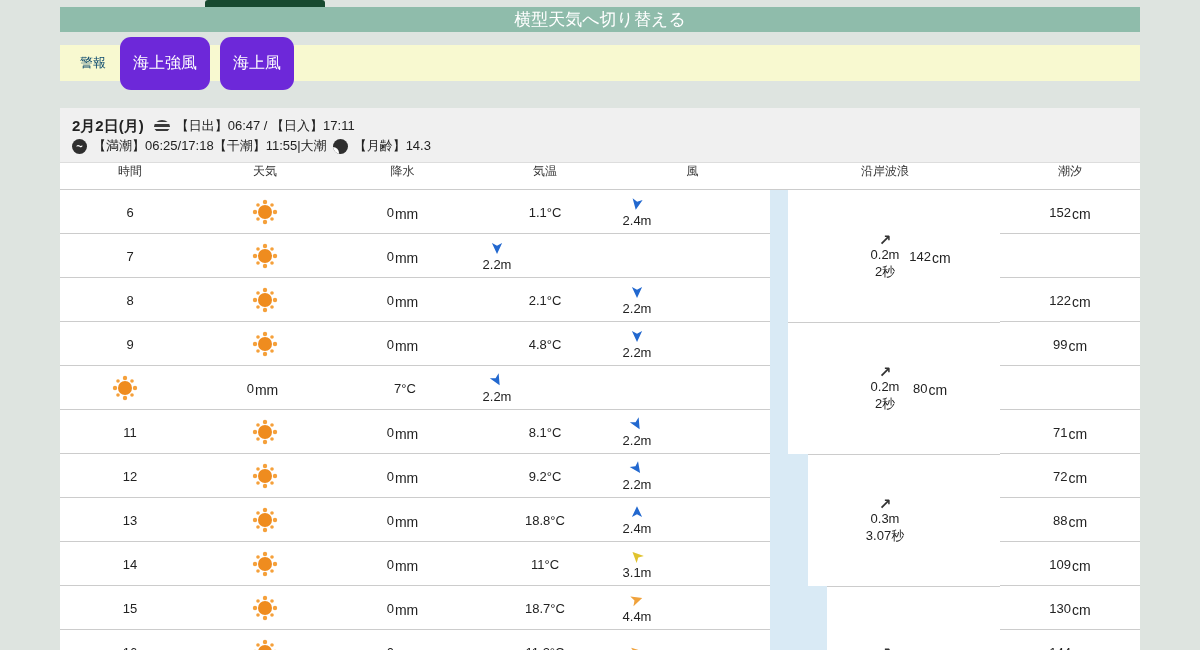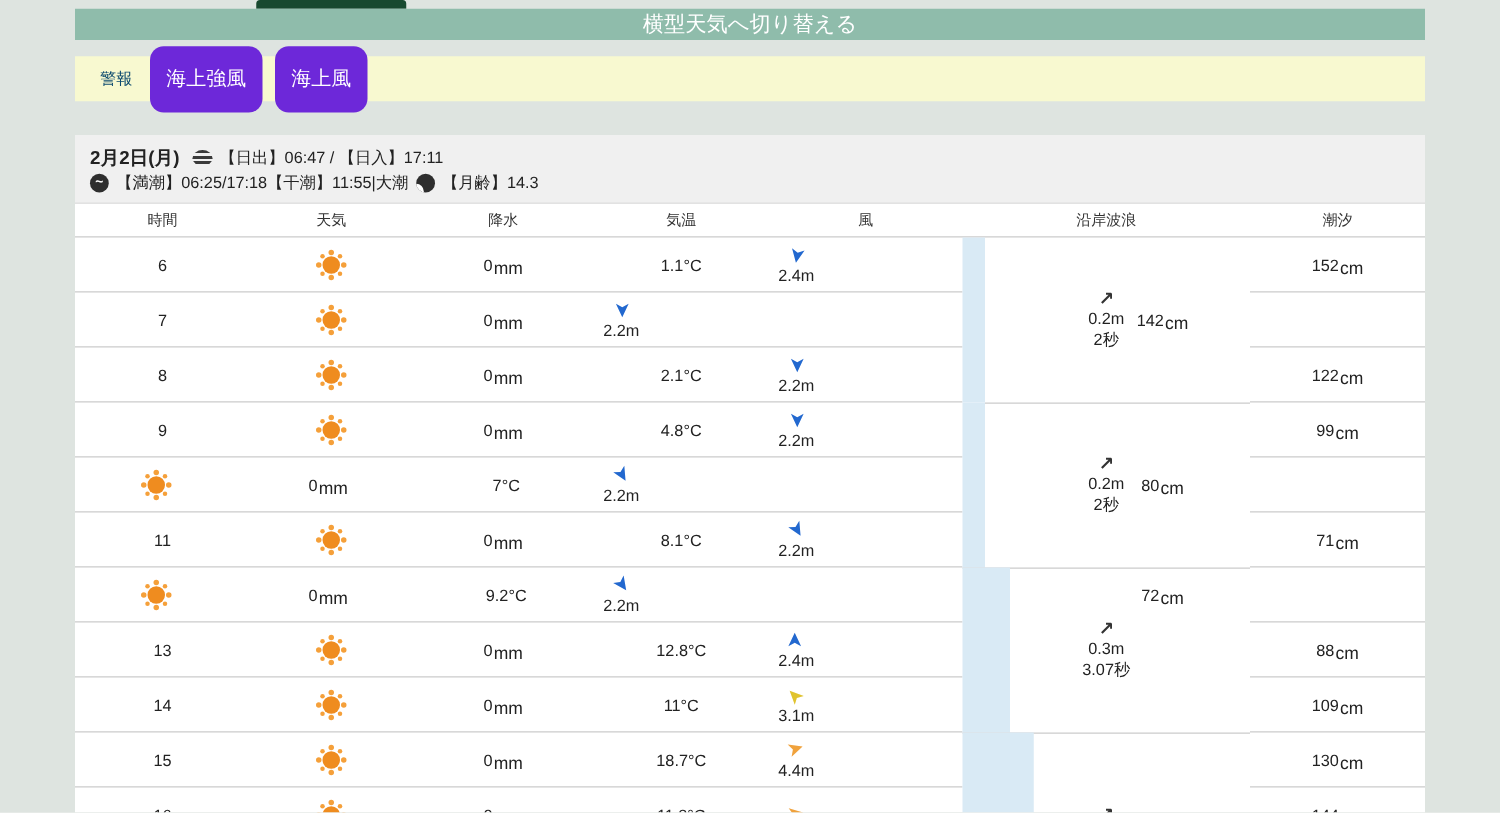--- a/index.html
+++ b/index.html
@@ -36,21 +36,21 @@
   .ddate { font-size:15px; font-weight:bold; margin-right:4px; }
   .sunrise-ic { display:inline-block; width:16px; height:13px; border-radius:50%;
     background:repeating-linear-gradient(to bottom,#3a3a3a 0 2.5px,#f0f0f0 2.5px 4.5px); }
   .tide-ic,.moon-ic { display:inline-flex; width:15px; height:15px; border-radius:50%; background:#2e2e2e;
     align-items:center; justify-content:center; color:#fff; font-size:11px; font-weight:bold;
     position:relative; overflow:hidden; }
   .moon-ic::after { content:""; position:absolute; width:12px; height:12px; border-radius:50%;
     background:#fff; left:-6px; bottom:-5px; }
 
   
-  .thead { display:flex; height:27px; align-items:center; border-bottom:1px solid #ccc; font-size:12px; color:#333; }
+  .thead { display:flex; height:27px; border-bottom:1px solid #ccc; font-size:12px; color:#333; }
   .thead > div { text-align:center; }
 
   
   .w1{width:140px}.w2{width:130px}.w3{width:145px}.w4{width:140px}.w5{width:155px}.w6{width:230px}.w7{width:140px}
 
   
   .rows { position:relative; }
   .row { display:flex; height:44px; position:relative; }
   .row::before { content:""; position:absolute; left:0; bottom:0; width:710px; height:1px; background:#ccc; }
   .row::after  { content:""; position:absolute; left:940px; bottom:0; width:140px; height:1px; background:#ccc; }
@@ -256,20 +256,21 @@
             </div>
           </div>
         <div class="c w6"></div>
         <div class="c w7">
             <span>71</span>
             <span class="u">cm</span>
           </div>
       </div>
 
       <div class="row">
+        <div class="c w1">12</div>
         <div class="c w2">
             <span class="sun"></span>
           </div>
         <div class="c w3">
             <span>0</span>
             <span class="u">mm</span>
           </div>
         <div class="c w4">9.2°C</div>
         <div class="c w5 cwd">
             <div class="wblk">
@@ -286,21 +287,21 @@
 
       <div class="row">
         <div class="c w1">13</div>
         <div class="c w2">
             <span class="sun"></span>
           </div>
         <div class="c w3">
             <span>0</span>
             <span class="u">mm</span>
           </div>
-        <div class="c w4">12.8°C</div>
+        <div class="c w4">18.8°C</div>
         <div class="c w5 cwd">
             <div class="wblk">
               <span class="warr" style="transform: rotate(-90deg); color: rgb(34, 104, 207);">➤</span>
               <span class="wsp">2.4m</span>
             </div>
           </div>
         <div class="c w6"></div>
         <div class="c w7">
             <span>88</span>
             <span class="u">cm</span>

